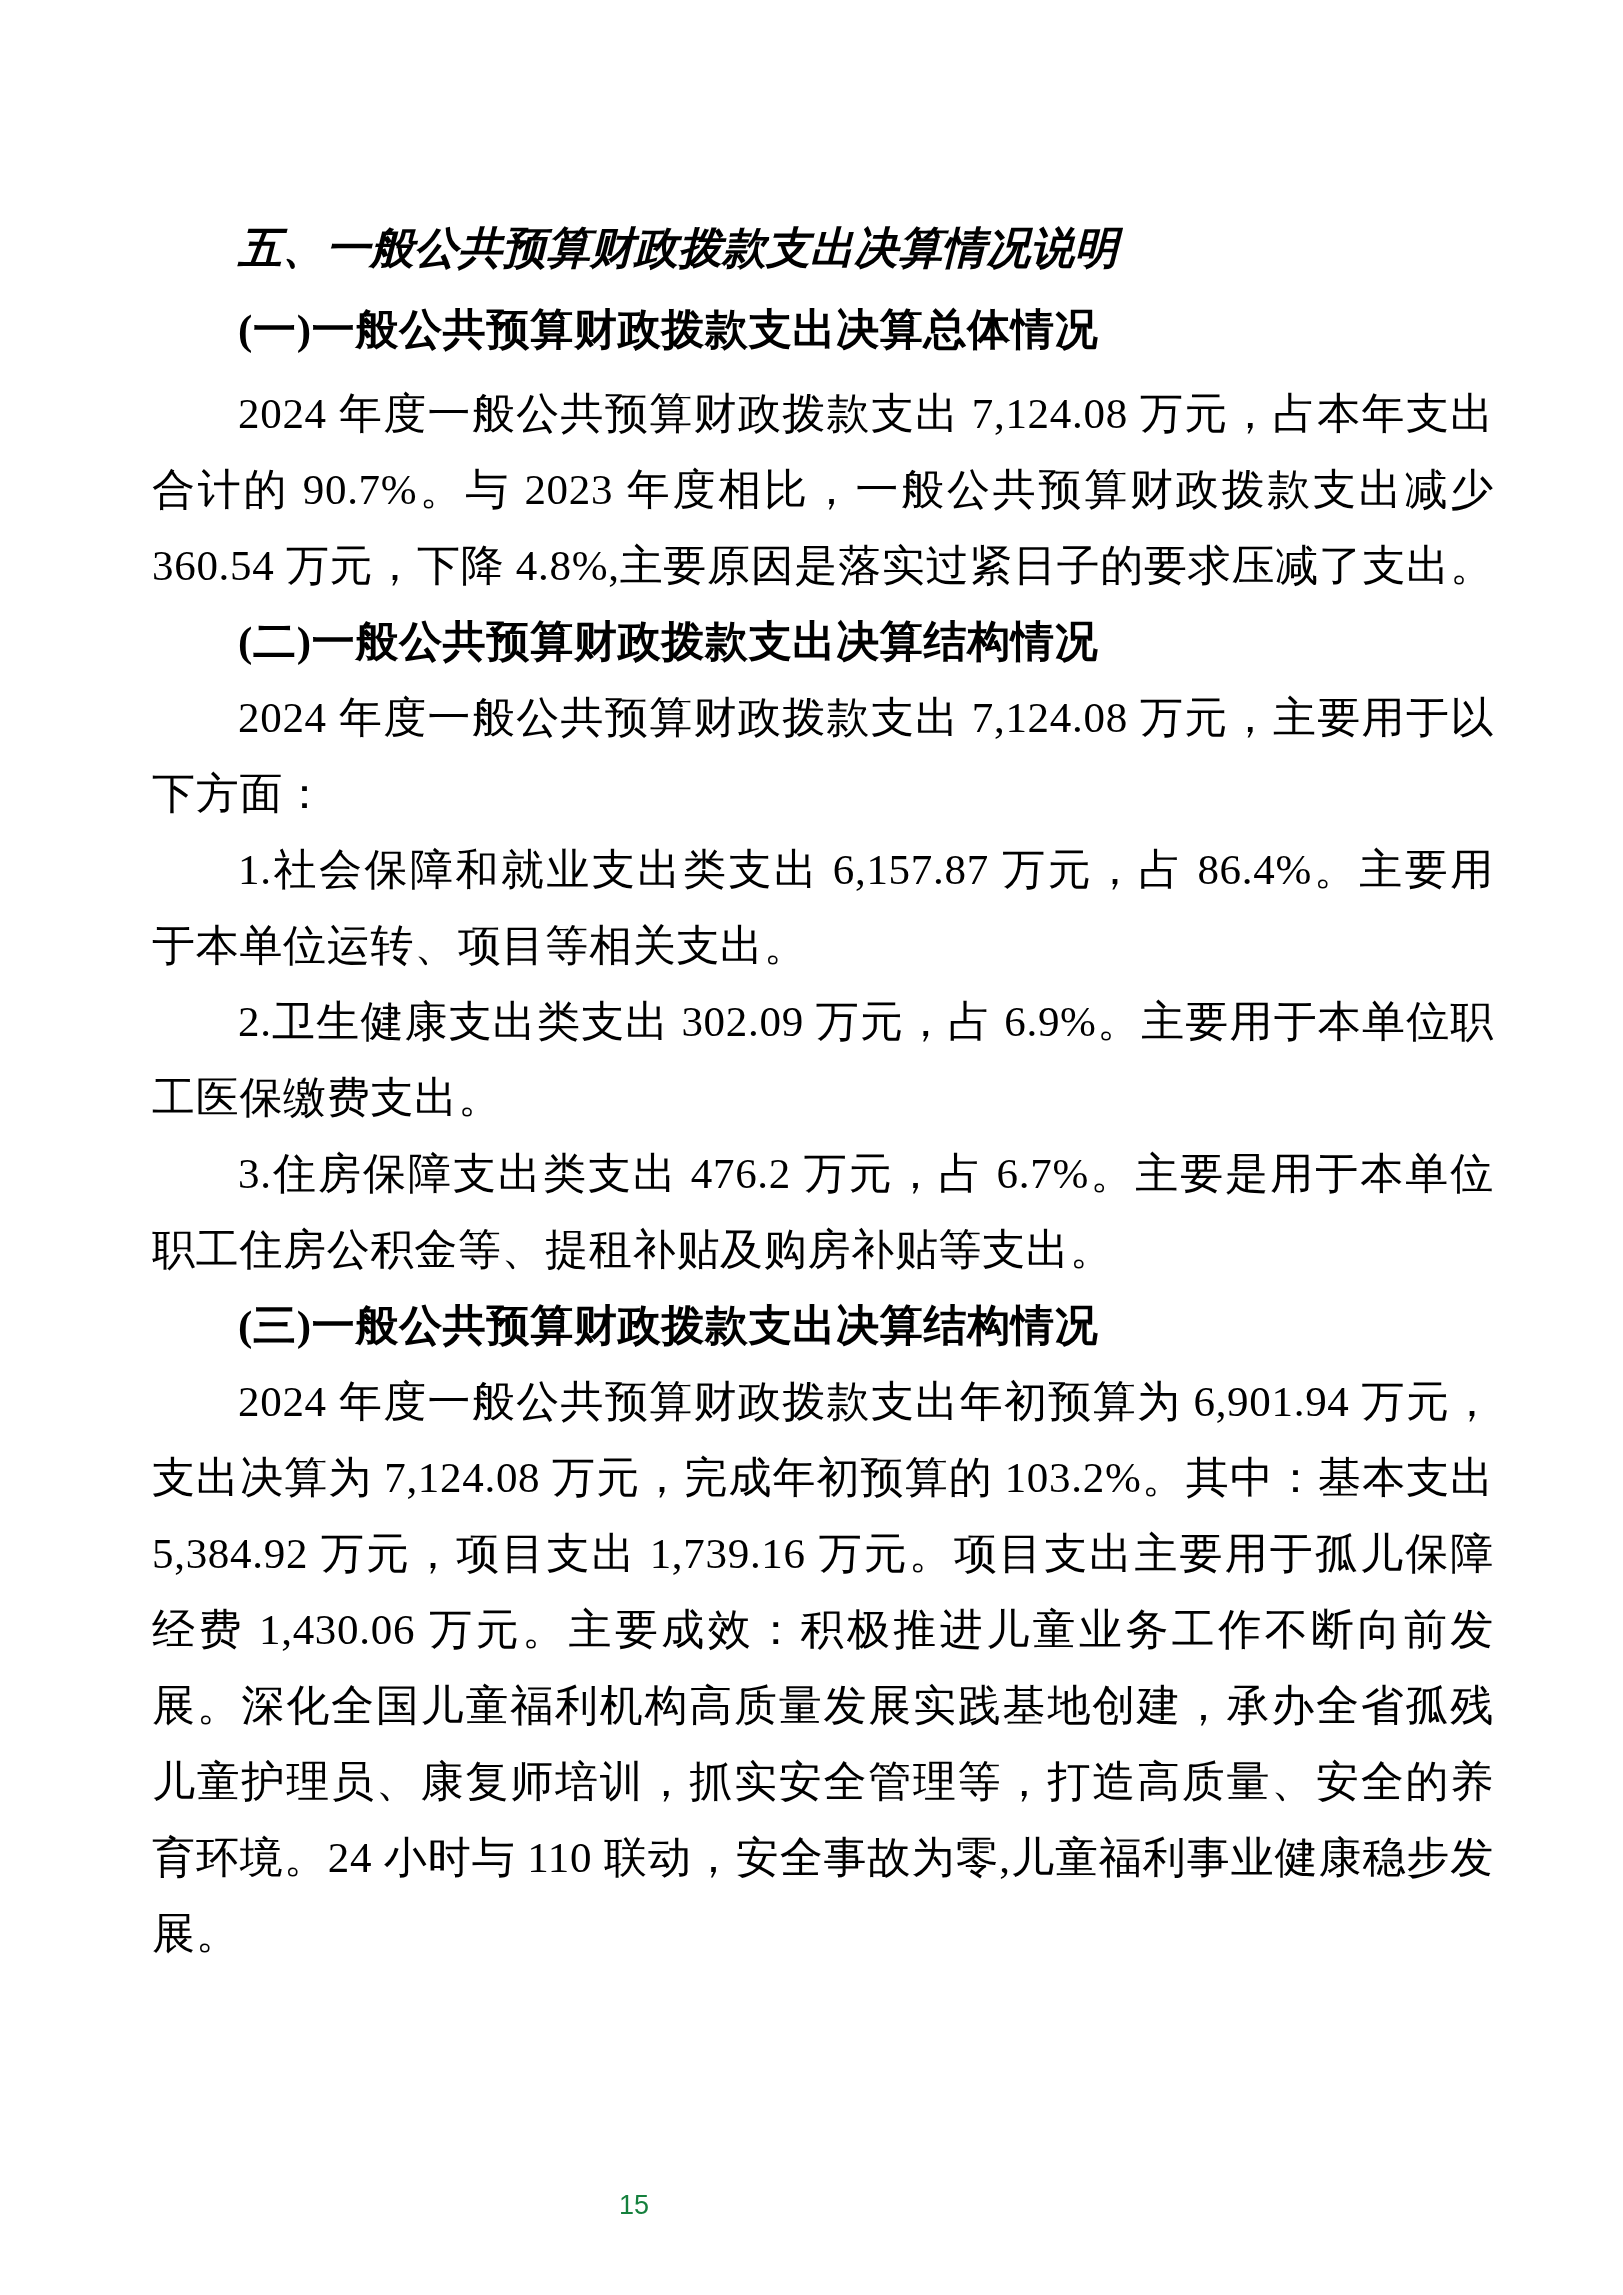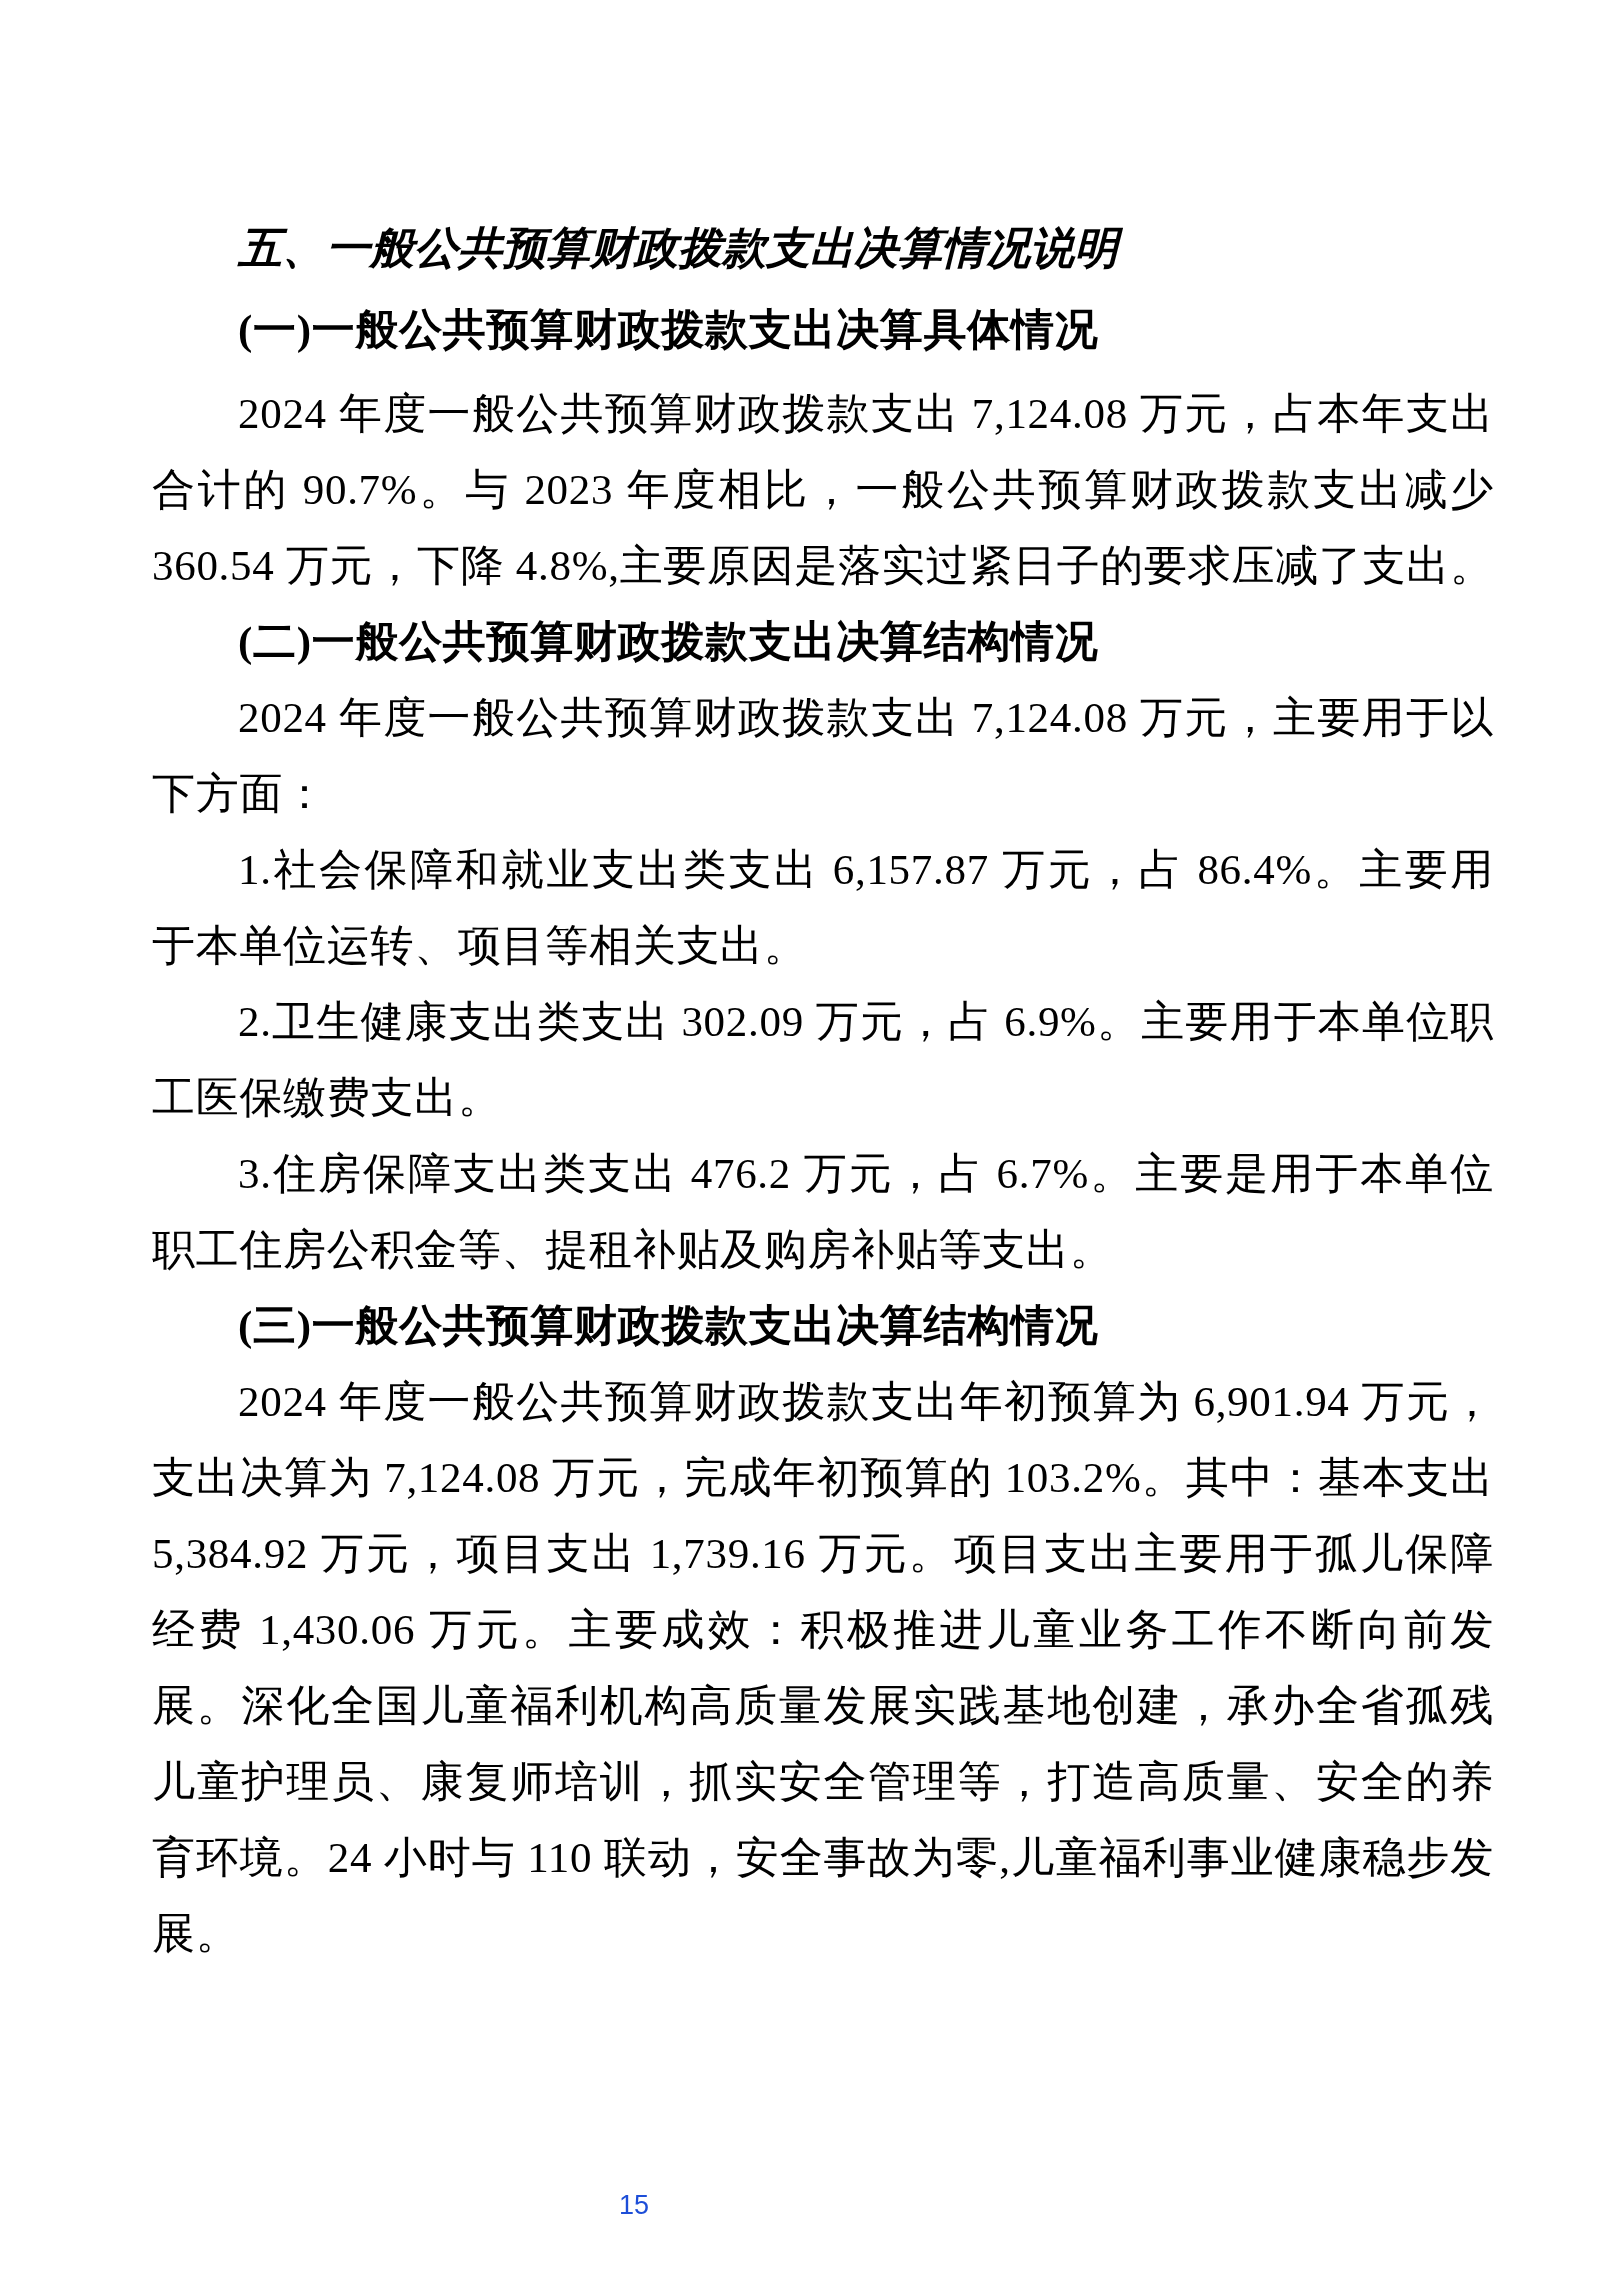--- a/index.html
+++ b/index.html
@@ -47,33 +47,33 @@
   }
   .heading.first {
     margin-bottom: 8.2px;
   }
   .page-number {
     position: absolute;
     left: 619px;
     top: 2190px;
     font-size: 27px;
     line-height: 30px;
-    color: #1d4ed8;
+    color: #15803d;
     font-family: "Liberation Sans", "DejaVu Sans", sans-serif;
   }
 </style>
 </head>
 <body>
 
 <div class="page">
   <div class="content">
 
     <h1 class="doc-title">五、一般公共预算财政拨款支出决算情况说明</h1>
 
-    <p class="para heading first">(一)一般公共预算财政拨款支出决算具体情况</p>
+    <p class="para heading first">(一)一般公共预算财政拨款支出决算总体情况</p>
 
     <p class="para">2024 年度一般公共预算财政拨款支出 7,124.08 万元，占本年支出合计的 90.7%。与 2023 年度相比，一般公共预算财政拨款支出减少 360.54 万元，下降 4.8%,主要原因是落实过紧日子的要求压减了支出。</p>
 
     <p class="para heading">(二)一般公共预算财政拨款支出决算结构情况</p>
 
     <p class="para">2024 年度一般公共预算财政拨款支出 7,124.08 万元，主要用于以下方面：</p>
 
     <p class="para">1.社会保障和就业支出类支出 6,157.87 万元，占 86.4%。主要用于本单位运转、项目等相关支出。</p>
 
     <p class="para">2.卫生健康支出类支出 302.09 万元，占 6.9%。主要用于本单位职工医保缴费支出。</p>

